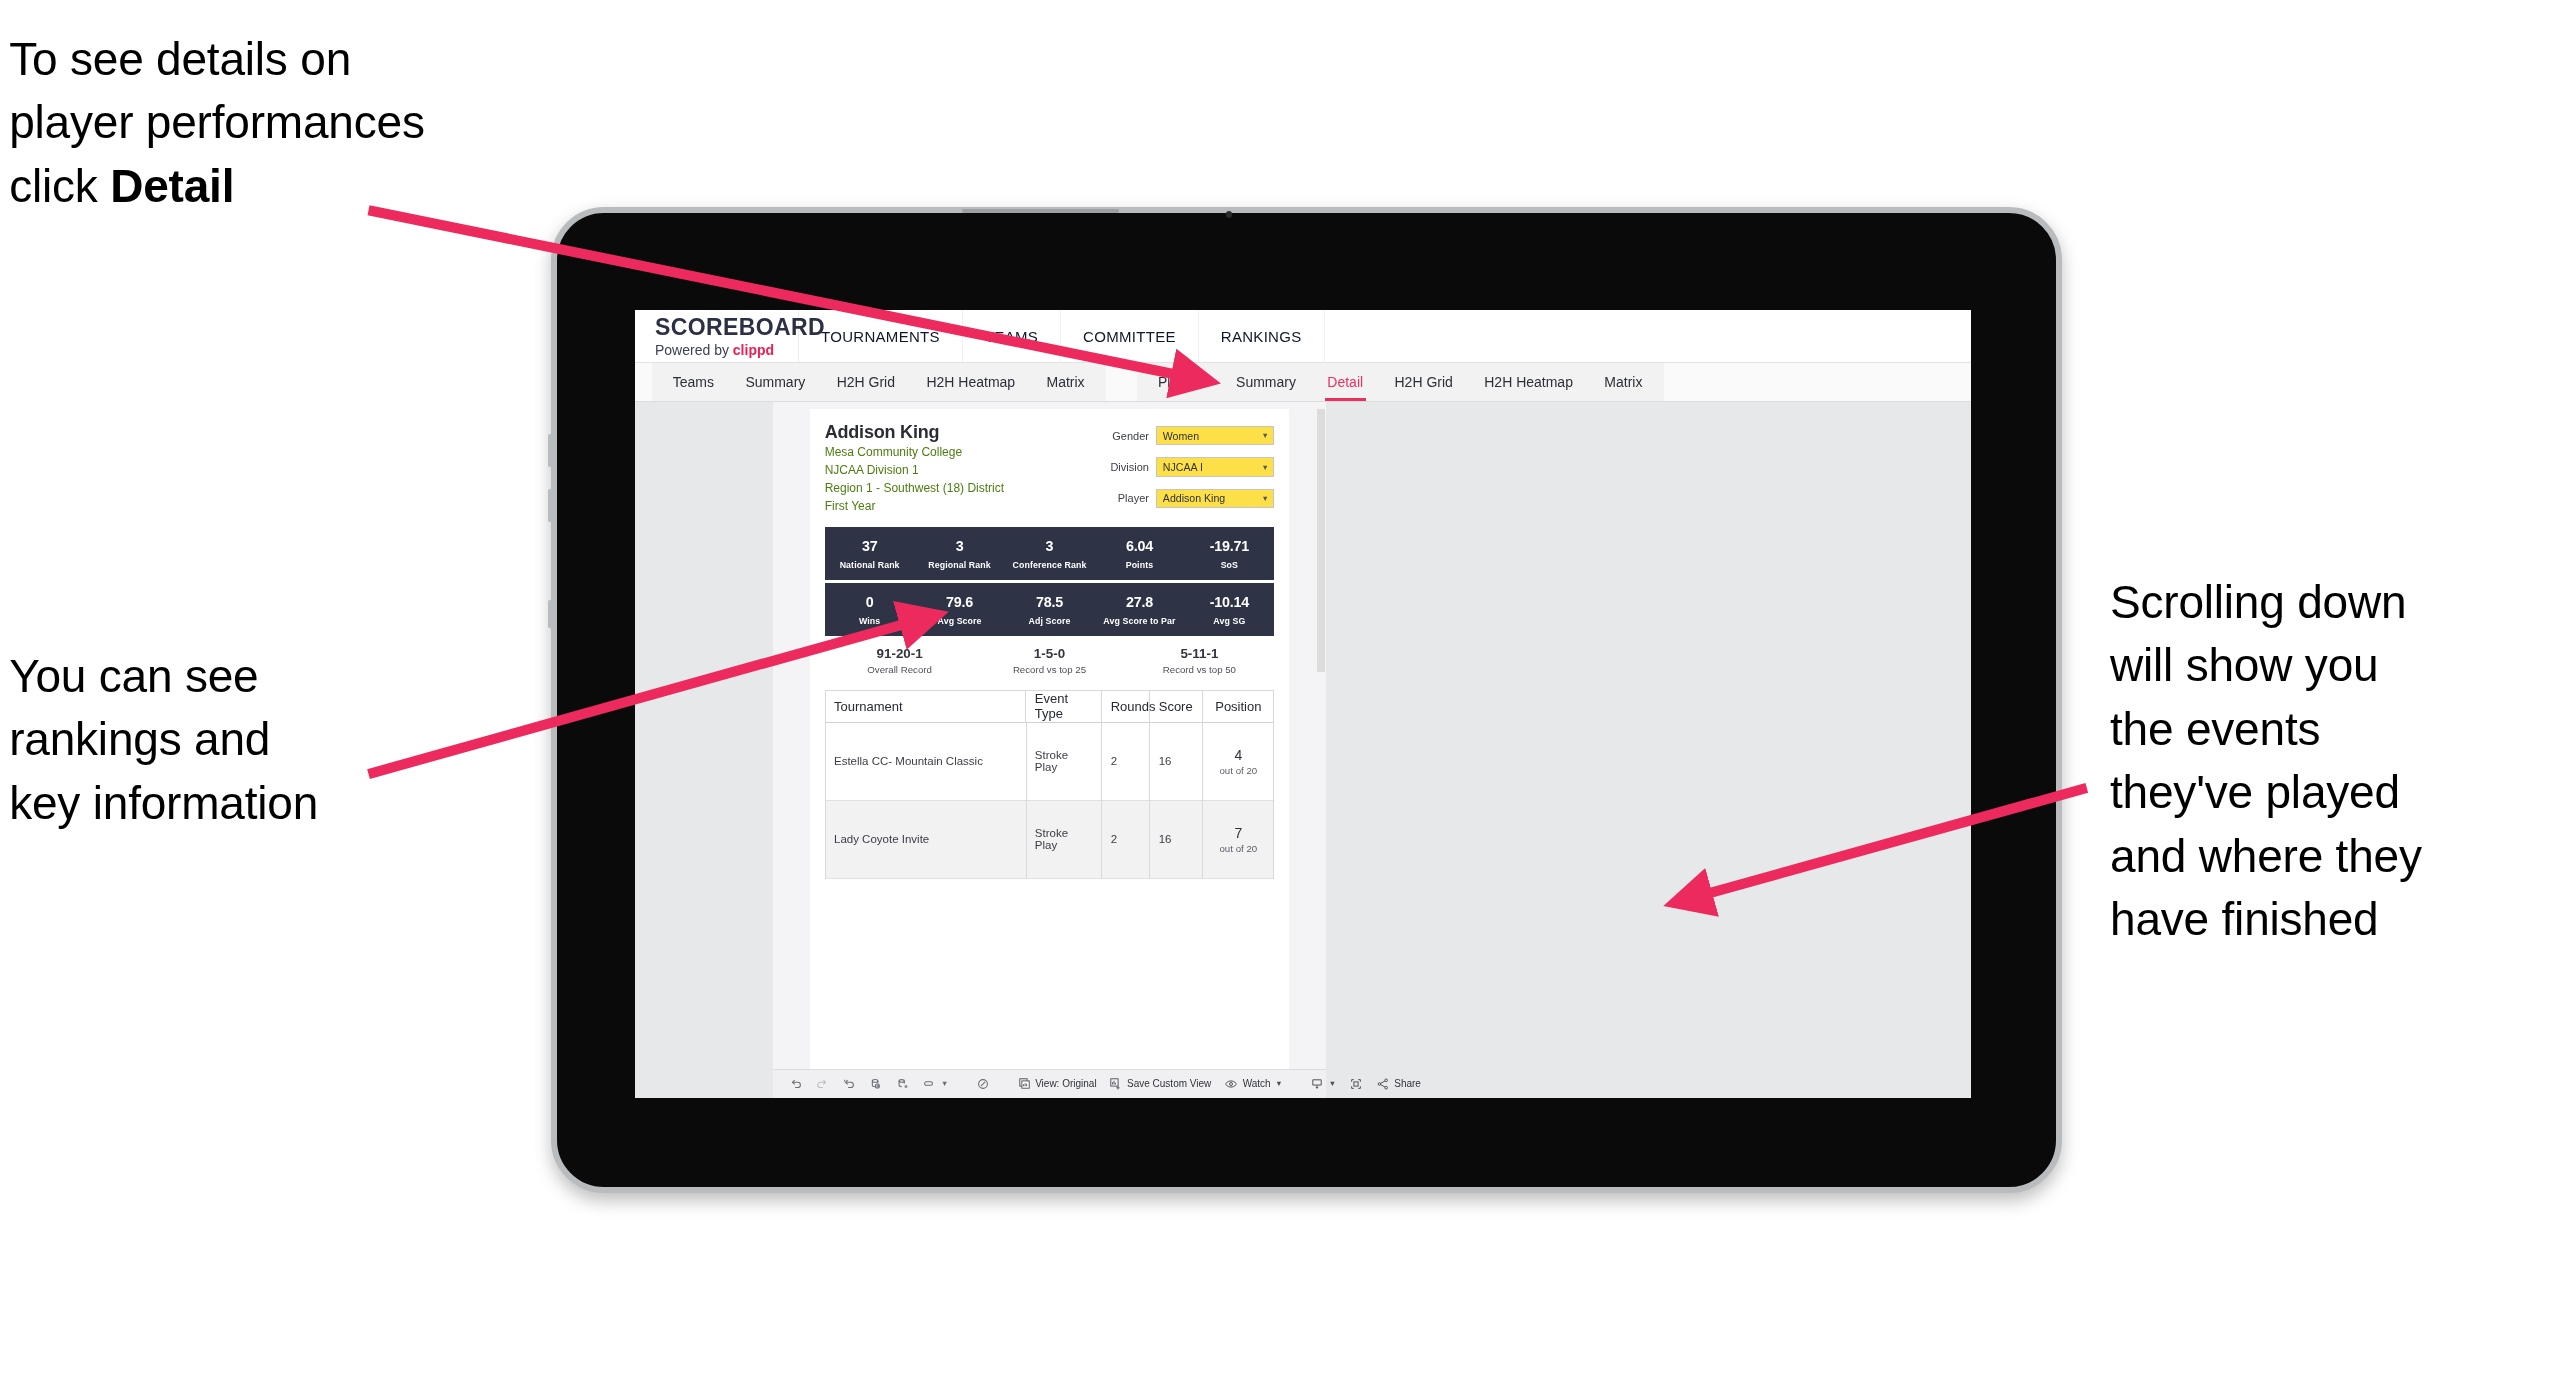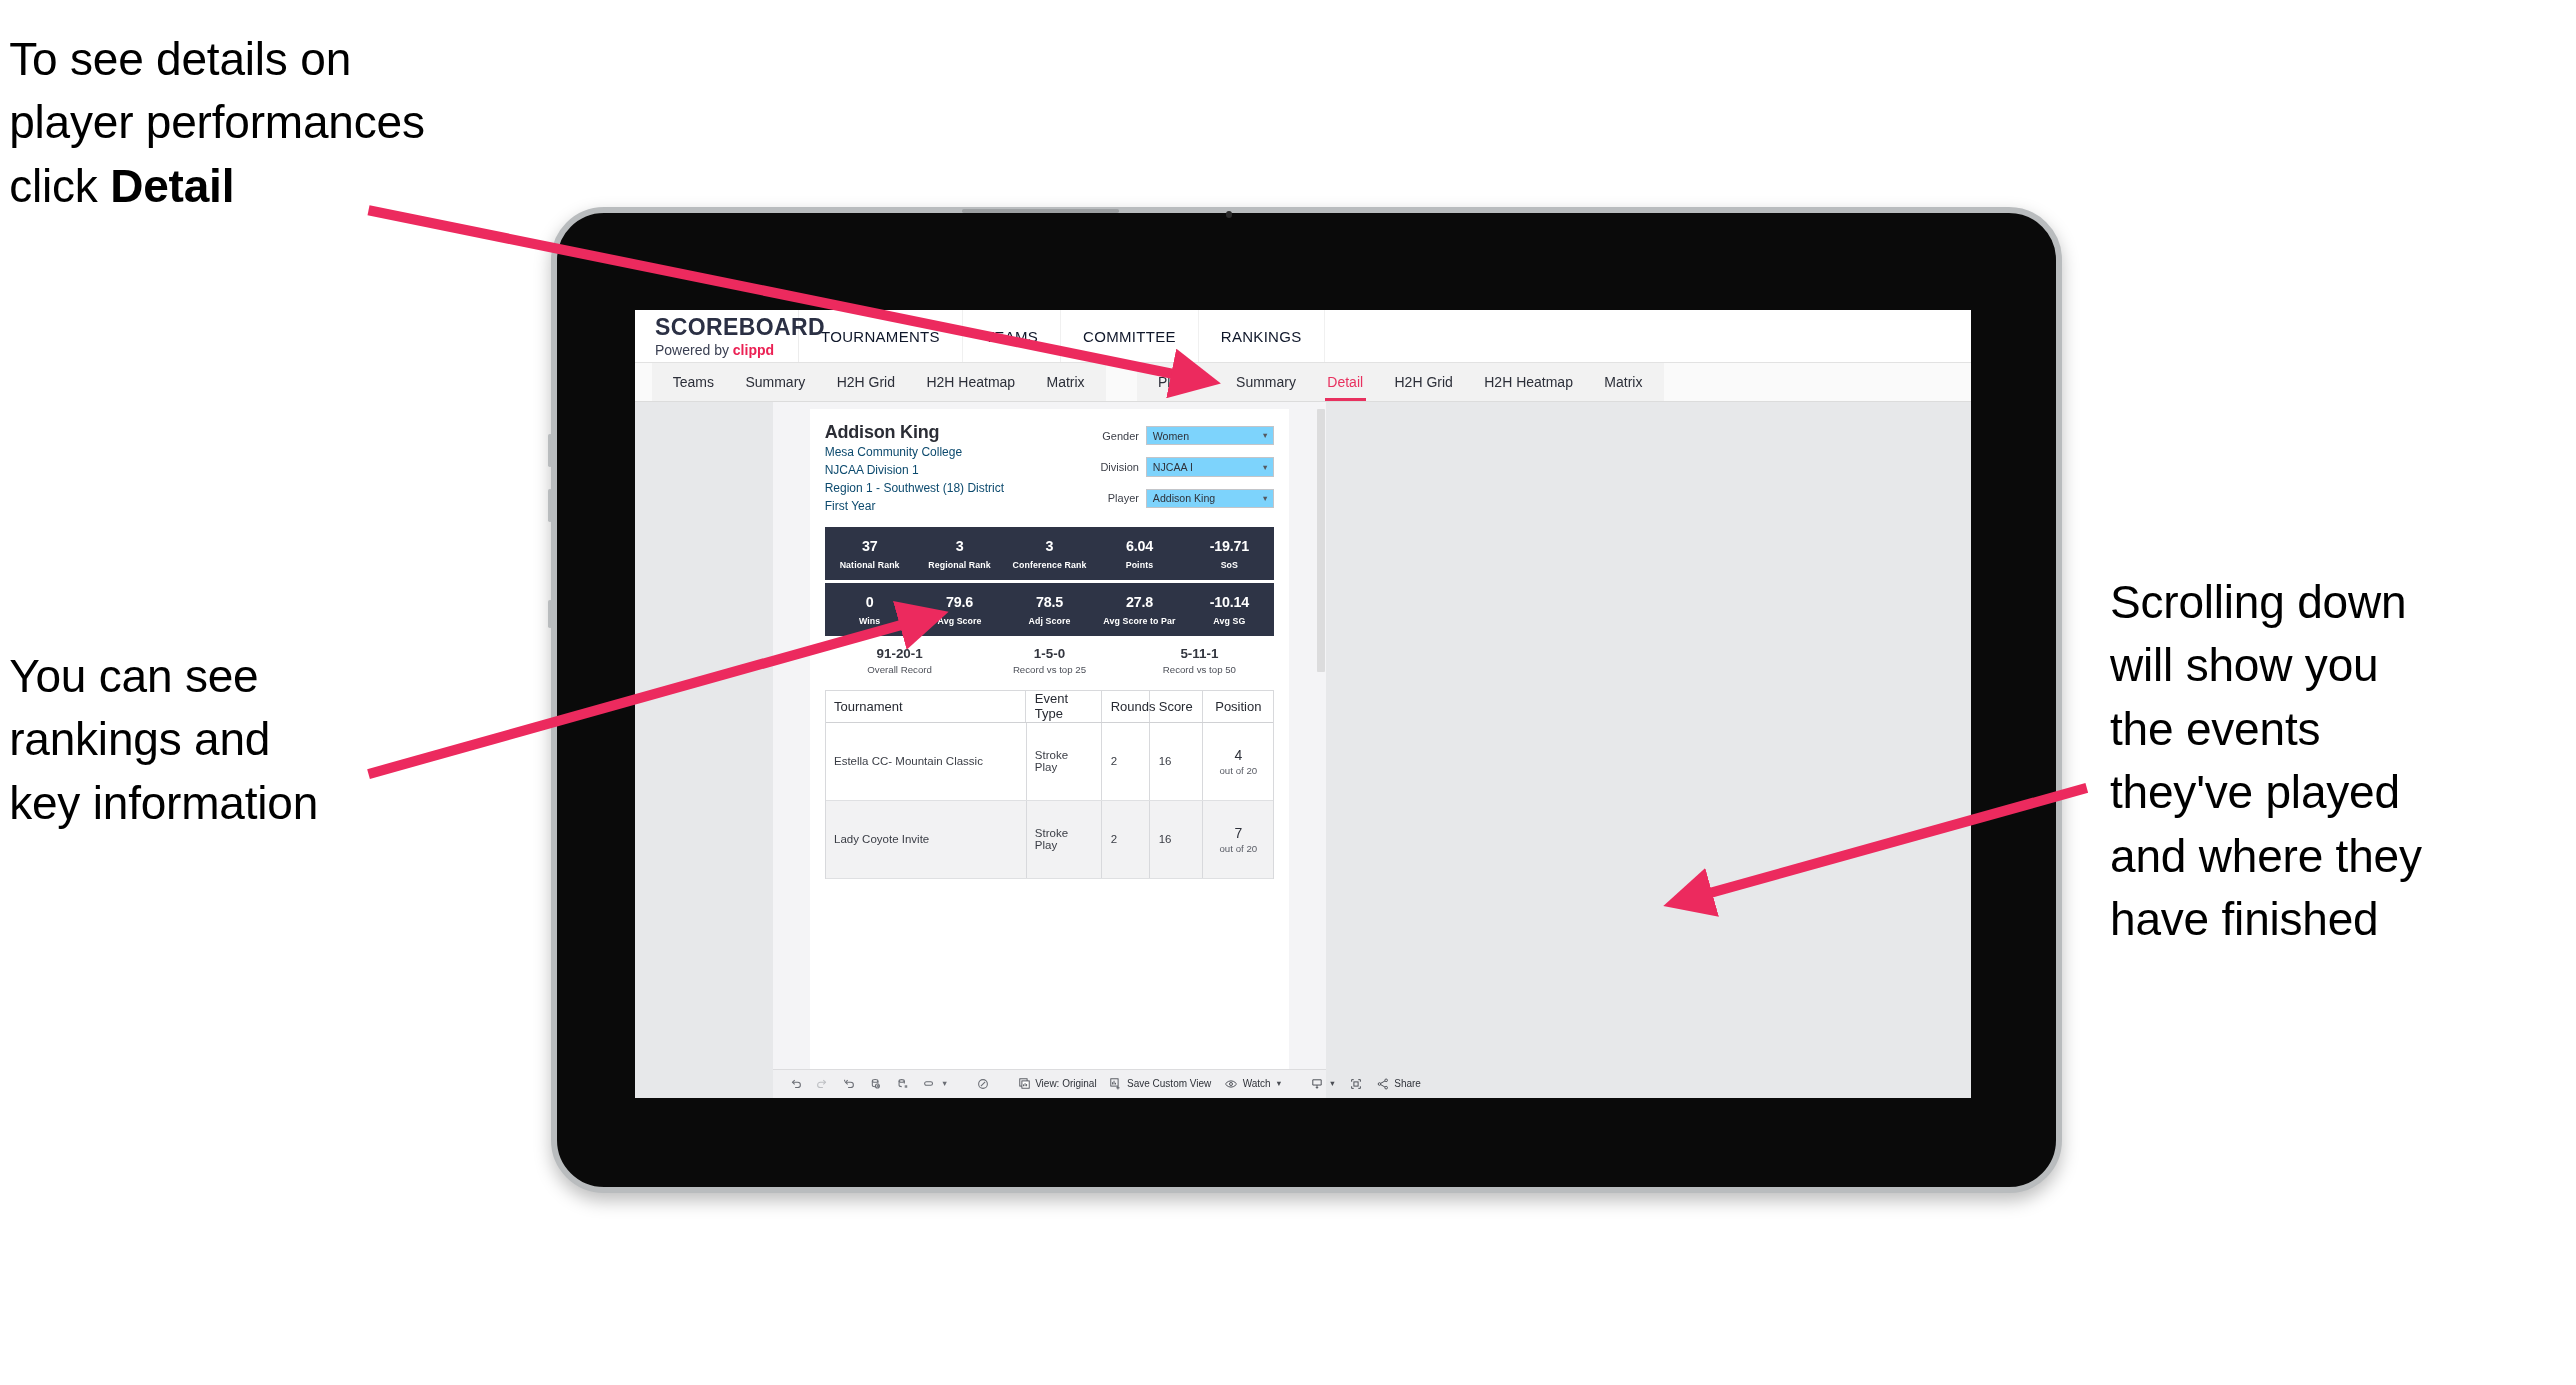--- a/index.html
+++ b/index.html
@@ -130,31 +130,31 @@
     left: 175px; top: 7.4px;
     width: 479px; height: 100%;
     background: #ffffff;
     padding: 13px 14.7px 0 14.7px;
   }
 
   #header-row { display: flex; justify-content: space-between; }
   #player-name {
     font-size: 18px; font-weight: 700; color: #2b2d35; letter-spacing: -0.2px;
   }
-  .player-meta { font-size: 12px; color: #0c4a6e; line-height: 1.5; }
+  .player-meta { font-size: 12px; color: #4d7c0f; line-height: 1.5; }
 
   .filters { width: 184px; padding-top: 3.7px; }
   .filter-row {
     display: flex; align-items: center; justify-content: flex-end;
     margin-bottom: 12px;
   }
   .filter-label { font-size: 11px; color: #3c3f48; margin-right: 7.4px; }
   .filter-select {
-    width: 128px; height: 19.3px;
-    border: 0.9px solid #c3c5c9; background: #7dd3fc;
+    width: 118px; height: 19.3px;
+    border: 0.9px solid #c3c5c9; background: #fde047;
     display: flex; align-items: center; justify-content: space-between;
     padding: 0 4.6px 0 5.5px;
     font-size: 10.6px; color: #2f323a; cursor: pointer;
   }
   .caret { font-size: 7.4px; color: #55585f; }
 
   
   .statband {
     background: #2e3446;
     display: flex; align-items: center;

